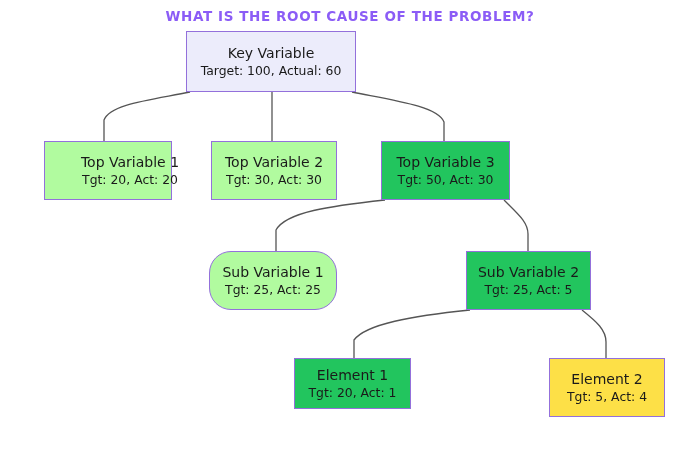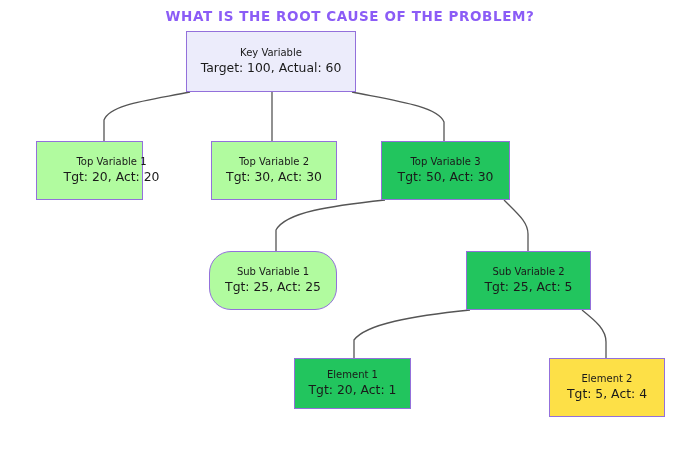--- a/index.html
+++ b/index.html
@@ -41,21 +41,21 @@
     display: flex;
     flex-direction: column;
     align-items: center;
     justify-content: center;
     color: #1a1a1a;
     line-height: 1.28;
     text-align: center;
     z-index: 2;
   }
   .node .line1 {
-    font-size: 10px;
+    font-size: 14px;
     white-space: nowrap;
   }
   .node .line2 {
     font-size: 12.4px;
     white-space: nowrap;
   }
   .fill-root   { background: #ececfb; }
   .fill-green  { background: #b1fb9f; }
   .fill-red    { background: #22c55e; }
   .fill-orange { background: #fde047; }
@@ -75,21 +75,21 @@
       <path d="M 504,200 C 518,214 528,222 528,234 L 528,251" fill="none" stroke="#555555" stroke-width="1.3"></path>
       <path d="M 470,310 C 412,316 366,324 354,340 L 354,358" fill="none" stroke="#555555" stroke-width="1.3"></path>
       <path d="M 582,310 C 597,322 606,330 606,342 L 606,358" fill="none" stroke="#555555" stroke-width="1.3"></path>
     </svg>
 
   <div id="nodes-layer">
       <div class="node fill-root" style="left: 186px; top: 31px; width: 170px; height: 61px;">
         <div class="line1">Key Variable</div>
         <div class="line2">Target: 100, Actual: 60</div>
       </div>
-      <div class="node fill-green" style="left: 36px; top: 141px; width: 107px; height: 59px; padding-left: 44px;">
+      <div class="node fill-green" style="left: 44px; top: 141px; width: 128px; height: 59px; padding-left: 44px;">
         <div class="line1">Top Variable 1</div>
         <div class="line2">Tgt: 20, Act: 20</div>
       </div>
       <div class="node fill-green" style="left: 211px; top: 141px; width: 126px; height: 59px;">
         <div class="line1">Top Variable 2</div>
         <div class="line2">Tgt: 30, Act: 30</div>
       </div>
       <div class="node fill-red" style="left: 381px; top: 141px; width: 129px; height: 59px;">
         <div class="line1">Top Variable 3</div>
         <div class="line2">Tgt: 50, Act: 30</div>

